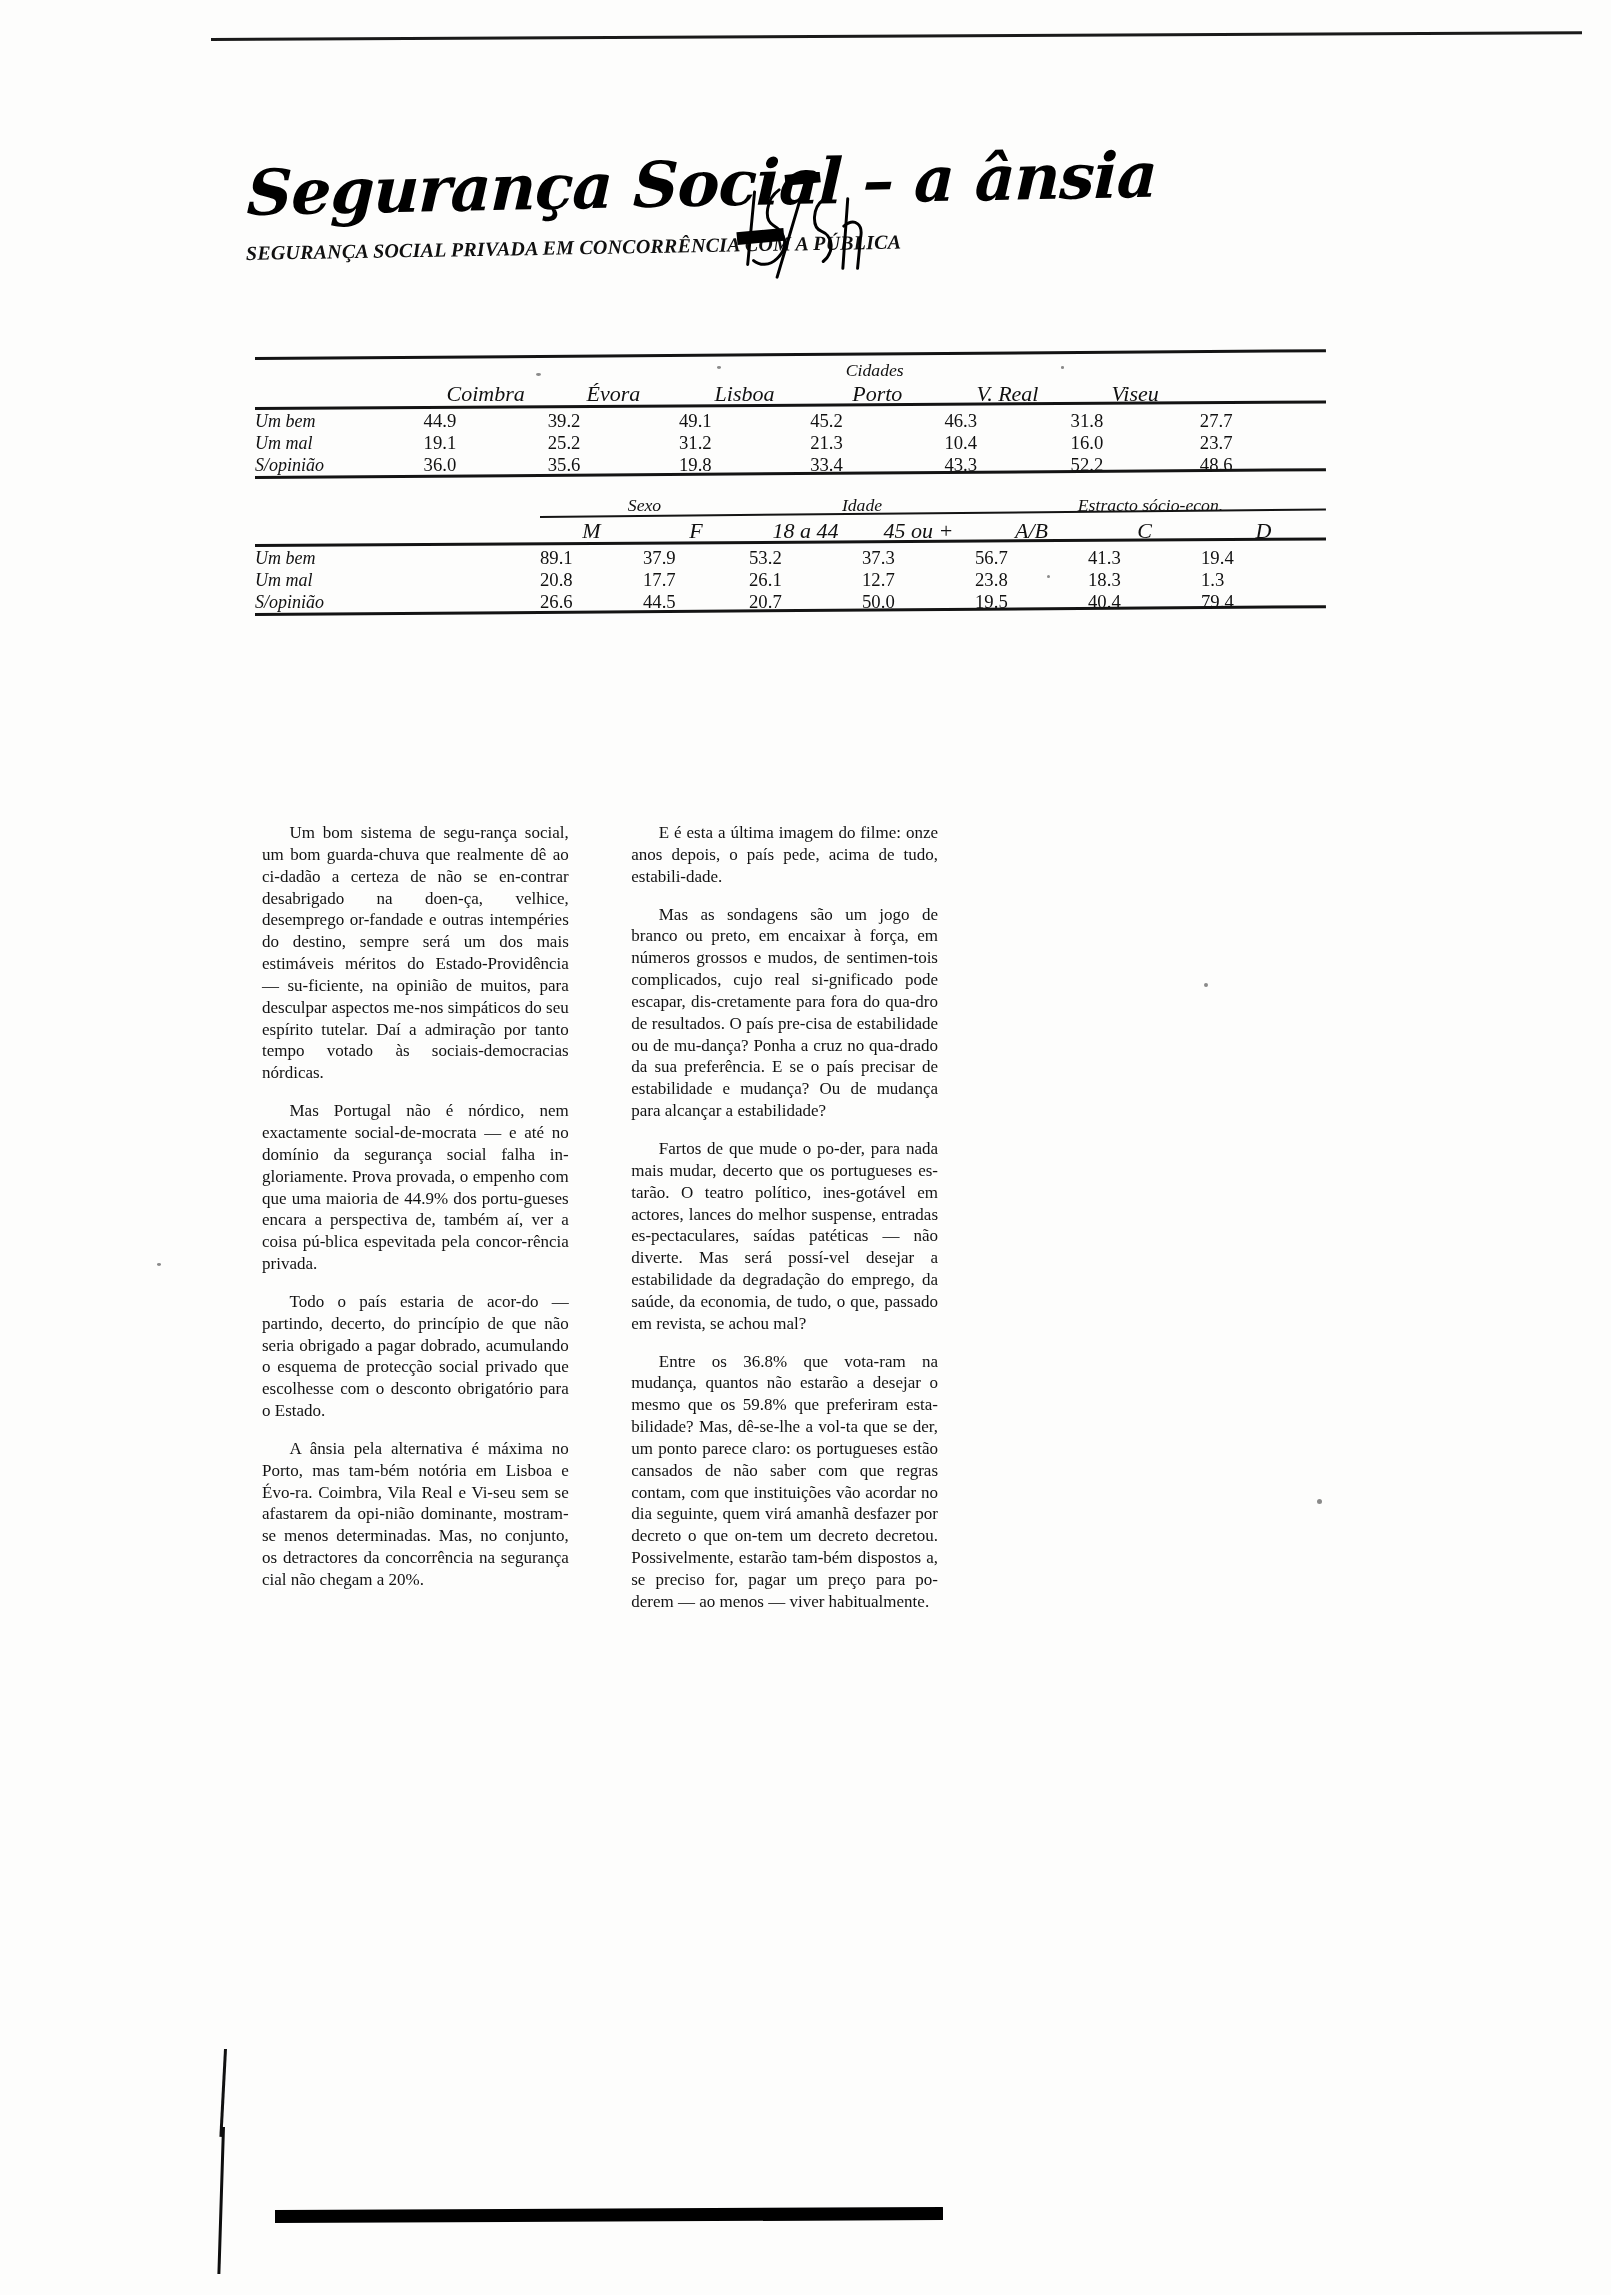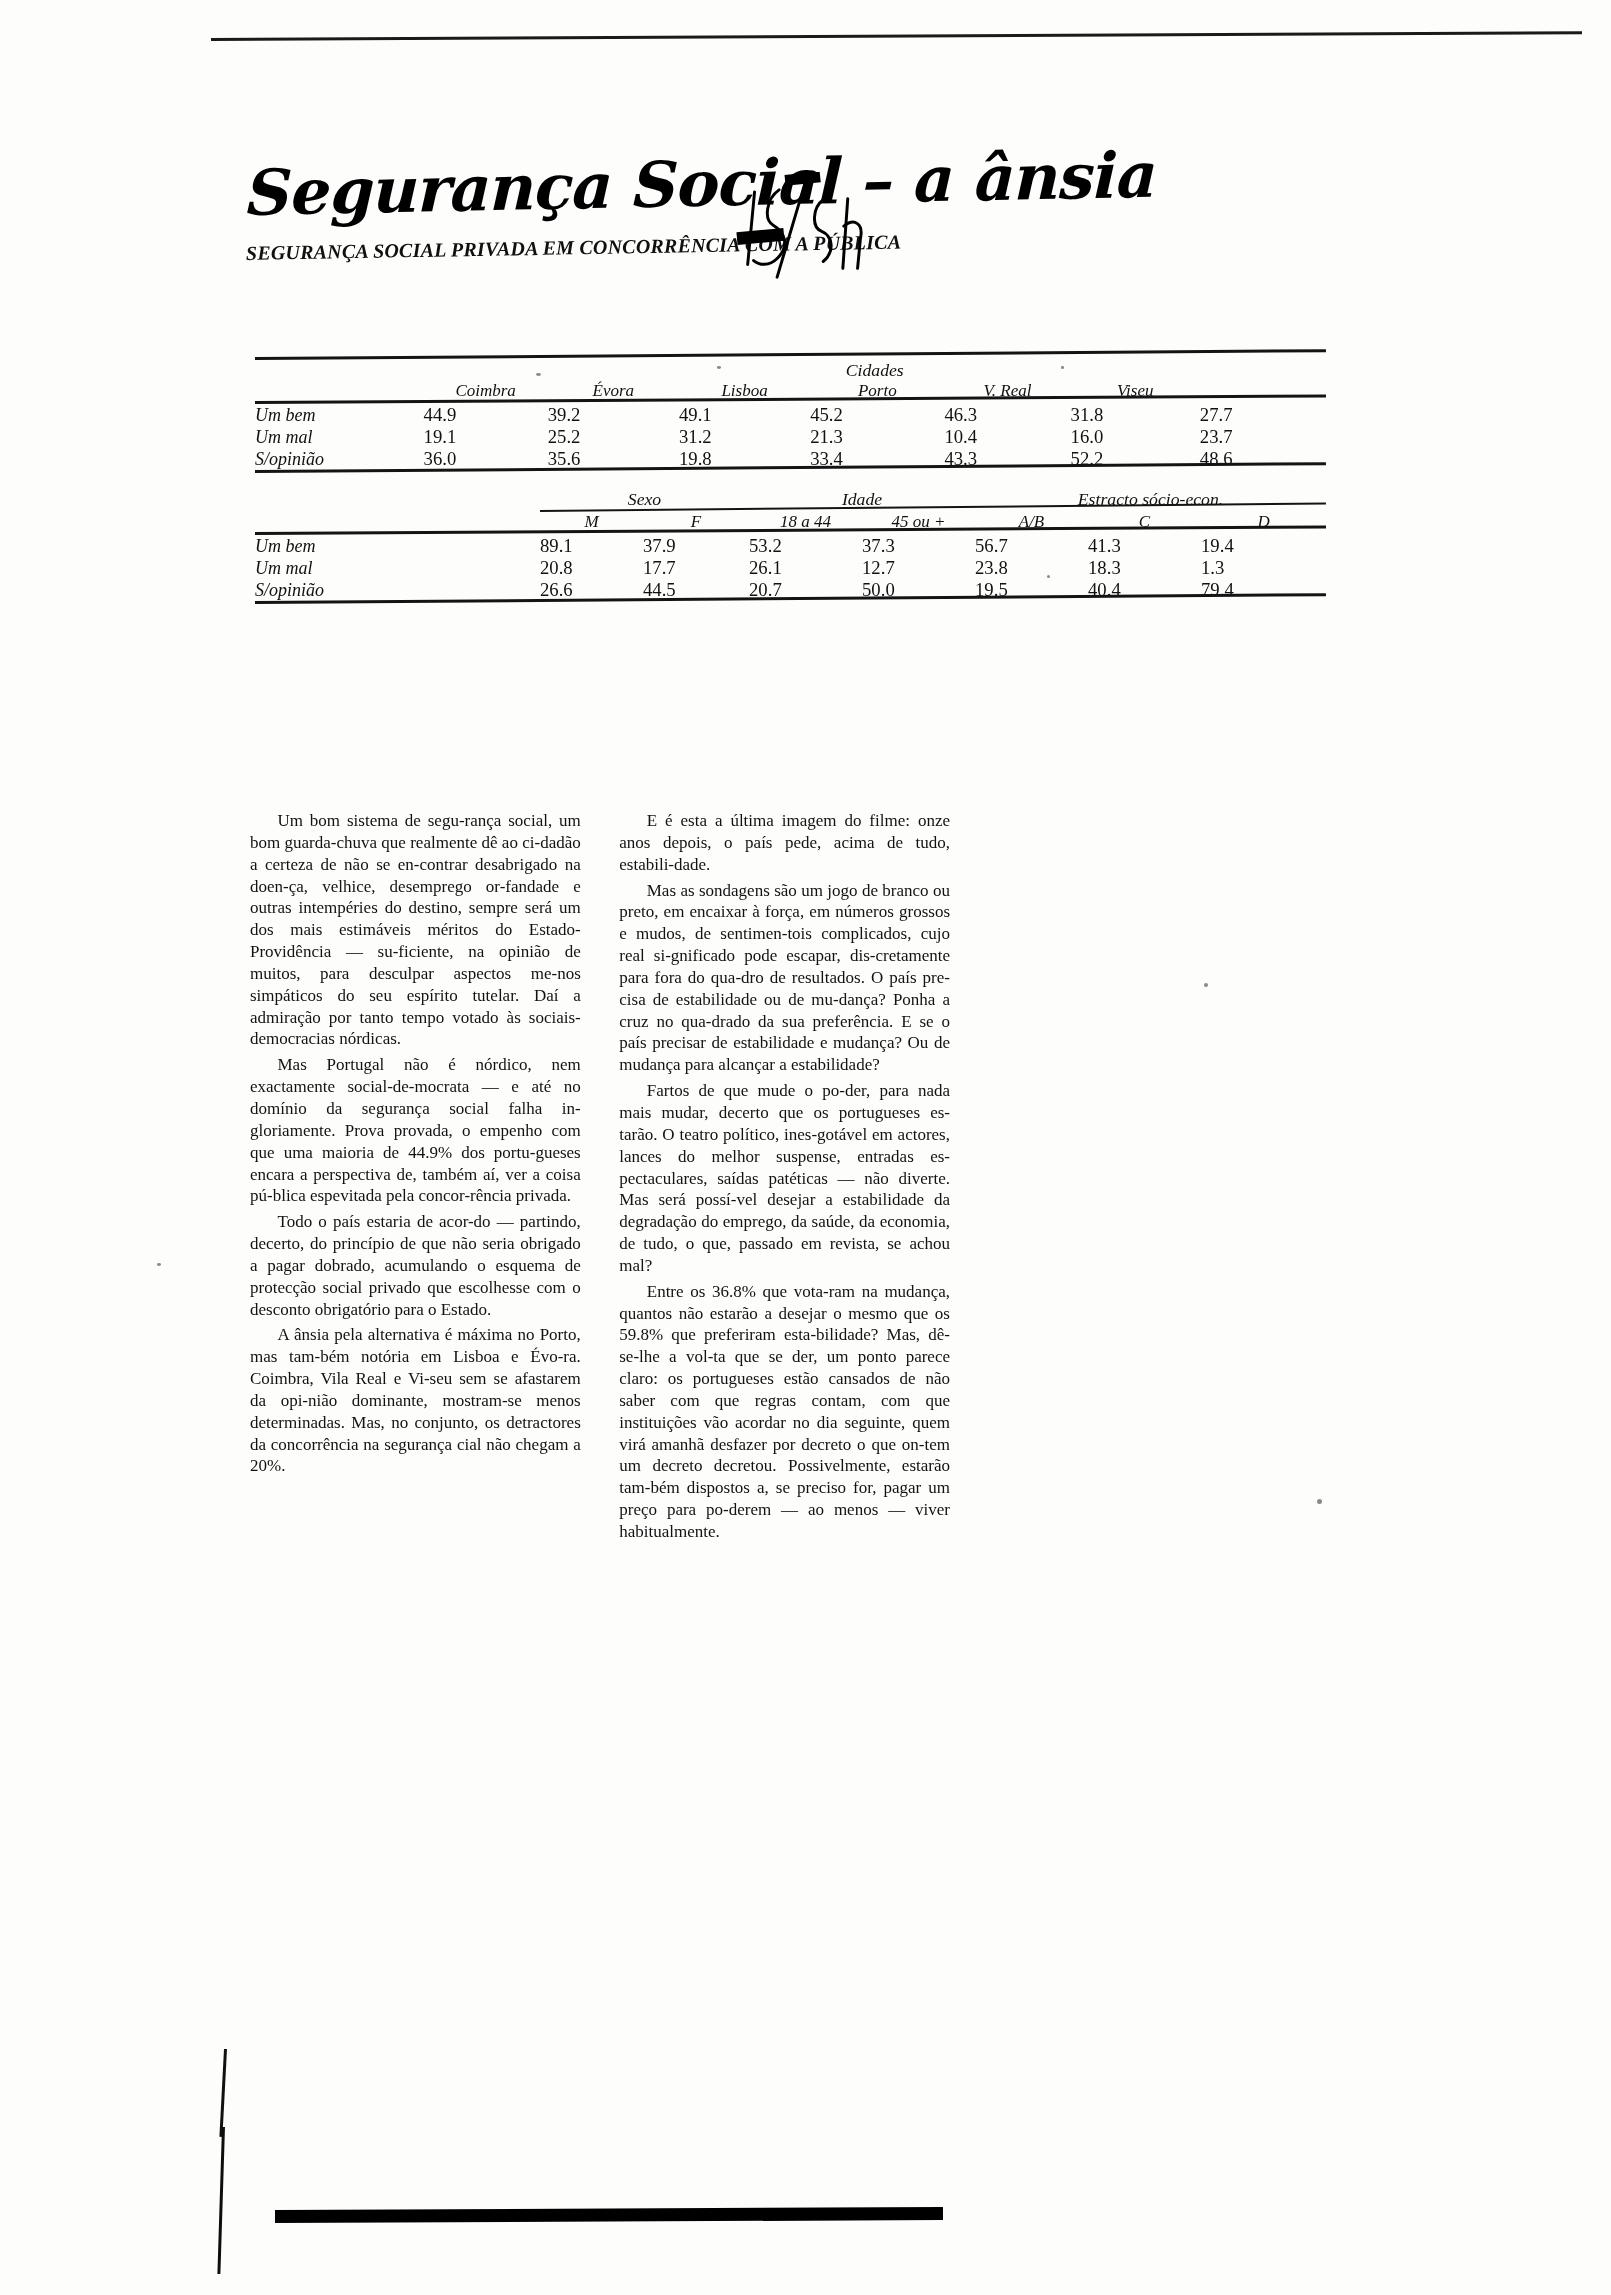--- a/index.html
+++ b/index.html
@@ -105,21 +105,21 @@
     font-weight: bold;
     font-size: 17.7px;
     text-align: center;
     padding-bottom: 4.9px;
     white-space: nowrap;
   }
 
   .col-head {
     font-style: italic;
     font-weight: bold;
-    font-size: 17px;
+    font-size: 22px;
     text-align: center;
     padding: 7.9px 0 6.9px 0;
     white-space: nowrap;
   }
 
   .total-head {
     font-style: italic;
     font-weight: bold;
     font-size: 18.7px;
     text-align: center;
@@ -173,21 +173,21 @@
     font-family: "Liberation Serif", "DejaVu Serif", serif;
     font-size: 17px;
     line-height: 1.285;
     text-align: justify;
     text-justify: inter-word;
     color: #121212;
     hyphens: manual;
   }
 
   .col p {
-    margin: 4px;
+    margin: 16px;
     text-indent: 27.5px;
   }
 
   .bottom-rule {
     position: absolute;
     left: 275px;
     top: 2210px;
     width: 668px;
     height: 12.8px;
     background: #000;

